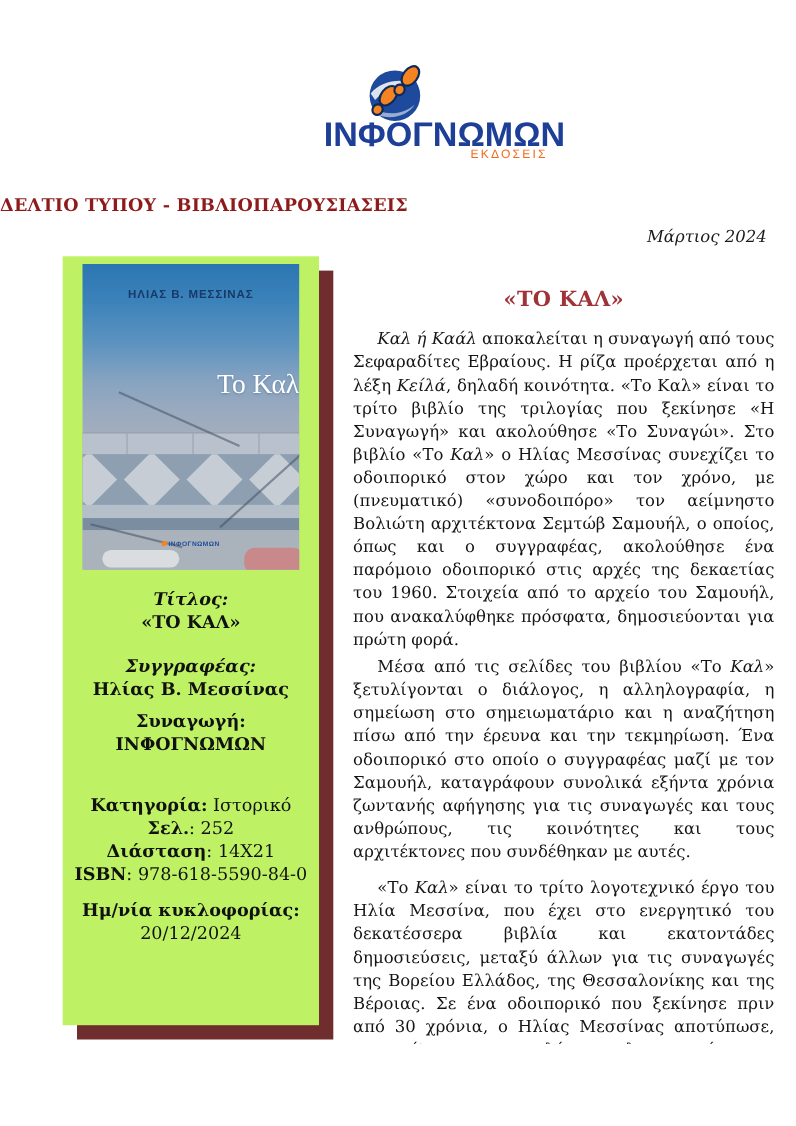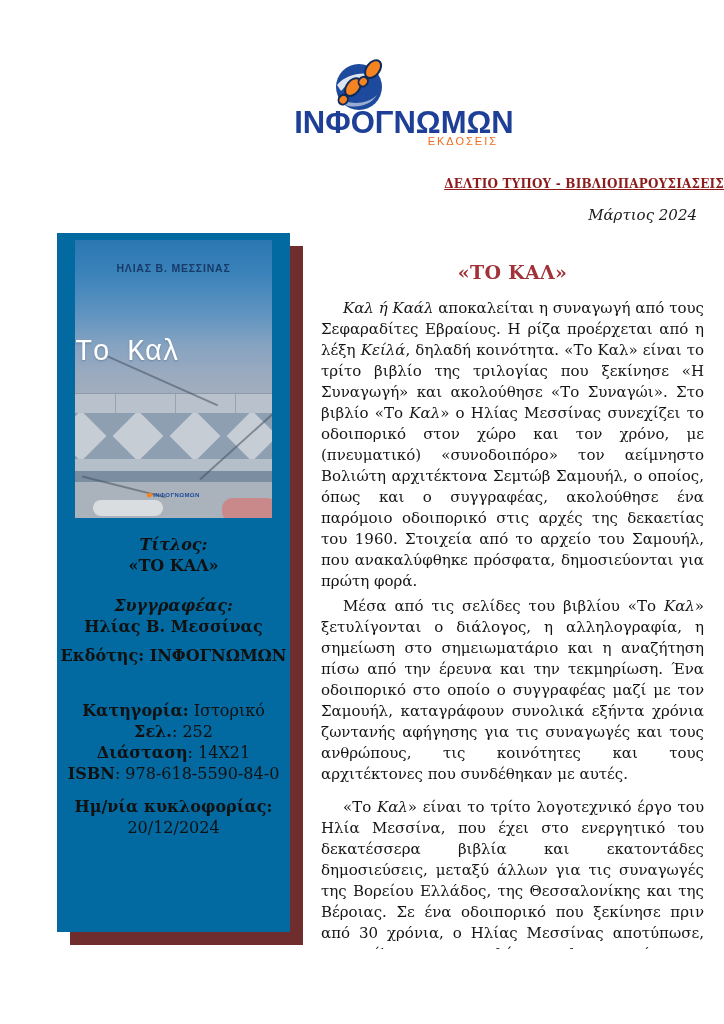--- a/index.html
+++ b/index.html
@@ -18,43 +18,43 @@
     font-weight:bold;font-size:31px;letter-spacing:0;color:#1d3f97;line-height:34px;
   }
   .logo-sub{
     margin-top:-5px;text-align:right;padding-right:22px;
     font-family:"Liberation Sans","DejaVu Sans",sans-serif;
     font-weight:normal;font-size:11px;letter-spacing:2px;color:#f26b1d;
   }
 
   
   .press-title{
-    position:absolute;left:0;right:0;top:177px;text-align:right;
-    font-weight:bold;font-size:12px;color:#8e1b1b;text-decoration:underline;letter-spacing:.2px;
+    position:absolute;left:0;right:0;top:177px;text-align:left;
+    font-weight:bold;font-size:16px;color:#8e1b1b;letter-spacing:.2px;
   }
   .issue-date{position:absolute;right:27px;top:206px;font-style:italic;font-size:15px;color:#1a1a1a;}
 
   
   .book-card{
     position:absolute;left:57px;top:233px;width:233px;height:699px;
-    background:#0369a1;box-shadow:13px 13px 0 #702d2d;
+    background:#bef264;box-shadow:13px 13px 0 #702d2d;
   }
   .book-cover{
     position:relative;width:197px;height:278px;margin:7px auto 0 auto;overflow:hidden;
     background:linear-gradient(180deg,#2b76b2 0%,#3b82ba 12%,#5d93c0 26%,#86a3c1 38%,#9aaabf 48%,#a3aebe 56%,#a6afbd 100%);
   }
   .cover-author{
     position:absolute;top:22px;left:0;right:0;text-align:center;
     font-family:"Liberation Sans","DejaVu Sans",sans-serif;font-weight:bold;
     font-size:10.5px;letter-spacing:.8px;color:#173a68;
   }
   .cover-title{
-    position:absolute;top:96px;left:0;right:0;text-align:left;
-    font-family:Liberation Mono, monospace;font-weight:400;
-    font-size:29px;color:#ffffff;text-shadow:0 1px 2px rgba(40,60,90,.35);
+    position:absolute;top:96px;left:0;right:0;text-align:right;
+    font-family:Liberation Serif, serif;font-weight:400;
+    font-size:25px;color:#ffffff;text-shadow:0 1px 2px rgba(40,60,90,.35);
   }
   .band-light1{position:absolute;left:0;right:0;top:153px;height:19px;background:#b9c2cc;border-top:1px solid #8d9aa8;border-bottom:1px solid #98a4b0;}
   .joint{position:absolute;top:0;bottom:0;width:1px;background:#97a3ad;}
   .diamond-band{position:absolute;left:0;right:0;top:173px;height:46px;background:#8e9fb2;overflow:hidden;}
   .diamond{position:absolute;top:5px;width:36px;height:36px;background:#c6cdd4;transform:rotate(45deg);}
   .band-light2{position:absolute;left:0;right:0;top:219px;height:12px;background:#b5bfc9;}
   .band-dark{position:absolute;left:0;right:0;top:231px;height:11px;background:#7b8da0;}
   .rubble{position:absolute;left:0;right:0;top:242px;bottom:0;background:#aab3bb;}
   .pink-patch{position:absolute;right:-8px;bottom:-4px;width:58px;height:24px;background:#c9898b;border-radius:10px 14px 2px 10px;}
   .white-patch{position:absolute;left:18px;bottom:2px;width:70px;height:16px;background:#d9dde0;border-radius:8px;}
@@ -134,21 +134,21 @@
       <div class="cover-title">Το Καλ</div>
       <div class="cover-mini-logo"><span class="mini-orange"></span><span>ΙΝΦΟΓΝΩΜΩΝ</span></div>
     </div>
     <div class="book-details">
       <div class="detail-line"><span class="it bd">Τίτλος:</span></div>
       <div class="detail-line"><span class="bd">«ΤΟ ΚΑΛ»</span></div>
       <div class="sp19"></div>
       <div class="detail-line"><span class="it bd">Συγγραφέας:</span></div>
       <div class="detail-line"><span class="bd">Ηλίας Β. Μεσσίνας</span></div>
       <div class="sp8"></div>
-      <div class="detail-line"><span class="bd">Εκδότης: ΙΝΦΟΓΝΩΜΩΝ</span></div>
+      <div class="detail-line"><span class="bd">Συναγωγή: ΙΝΦΟΓΝΩΜΩΝ</span></div>
       <div class="sp34"></div>
       <div class="detail-line"><span class="bd">Κατηγορία:</span><span> Ιστορικό</span></div>
       <div class="detail-line"><span class="bd">Σελ.</span><span>: 252</span></div>
       <div class="detail-line"><span class="bd">Διάσταση</span><span>: 14X21</span></div>
       <div class="detail-line"><span class="bd">ISBN</span><span>: 978-618-5590-84-0</span></div>
       <div class="sp12"></div>
       <div class="detail-line"><span class="bd">Ημ/νία κυκλοφορίας:</span></div>
       <div class="detail-line"><span>20/12/2024</span></div>
     </div>
   </div>

